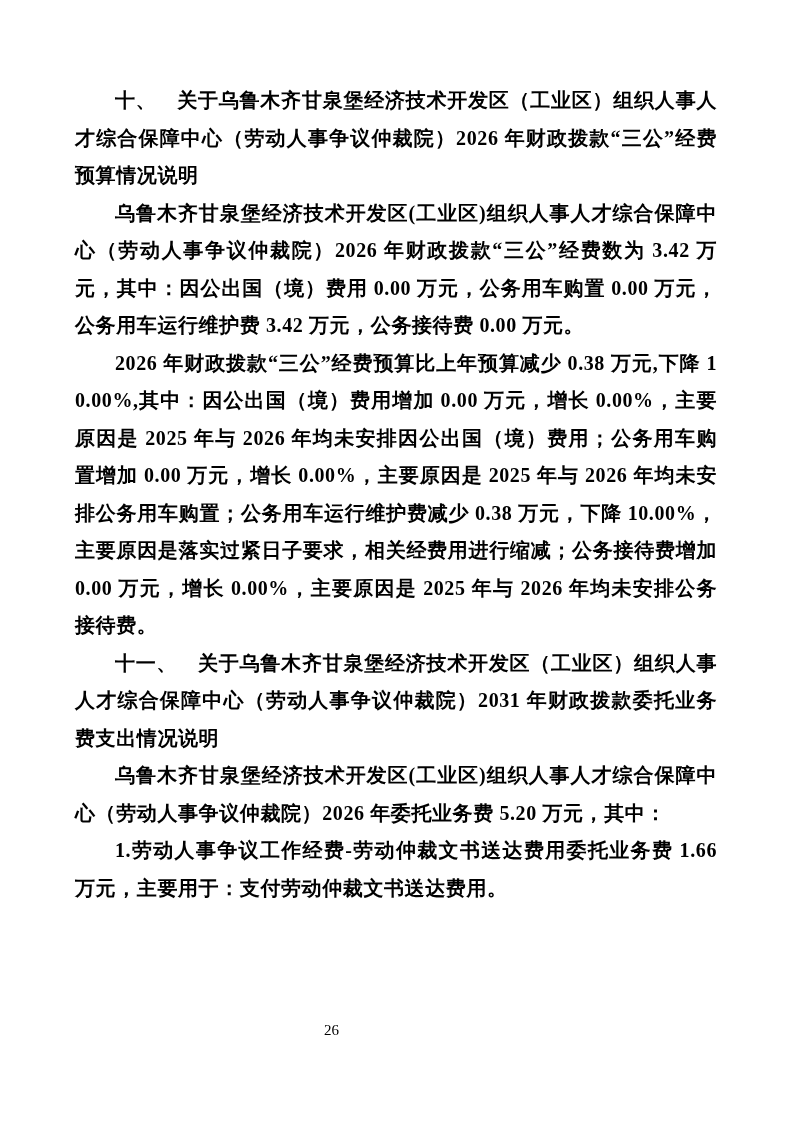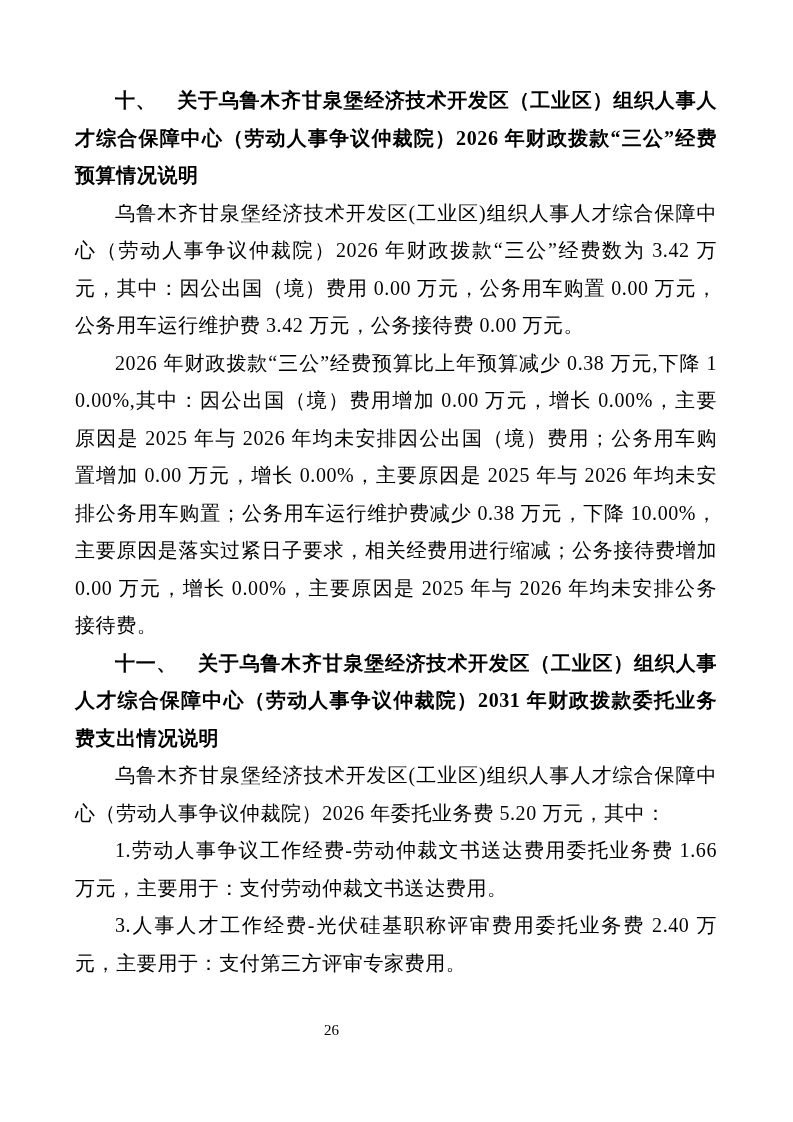--- a/index.html
+++ b/index.html
@@ -30,20 +30,21 @@
     width: 642px;
   }
   .para {
     margin: 0;
     font-size: 20px;
     line-height: 37.5px;
     letter-spacing: 0.6px;
     text-align: justify;
     text-indent: 2em;
     word-break: break-all;
+    font-weight: bold;
   }
   .heading {
     font-weight: 700;
   }
   .page-number {
     position: absolute;
     left: 0;
     top: 1020px;
     width: 663px;
     text-align: center;
@@ -64,18 +65,17 @@
 
     <p class="para">2026 年财政拨款“三公”经费预算比上年预算减少 0.38 万元,下降 10.00%,其中：因公出国（境）费用增加 0.00 万元，增长 0.00%，主要原因是 2025 年与 2026 年均未安排因公出国（境）费用；公务用车购置增加 0.00 万元，增长 0.00%，主要原因是 2025 年与 2026 年均未安排公务用车购置；公务用车运行维护费减少 0.38 万元，下降 10.00%，主要原因是落实过紧日子要求，相关经费用进行缩减；公务接待费增加 0.00 万元，增长 0.00%，主要原因是 2025 年与 2026 年均未安排公务接待费。</p>
 
     <p class="para heading">十一、　关于乌鲁木齐甘泉堡经济技术开发区（工业区）组织人事人才综合保障中心（劳动人事争议仲裁院）2031 年财政拨款委托业务费支出情况说明</p>
 
     <p class="para">乌鲁木齐甘泉堡经济技术开发区(工业区)组织人事人才综合保障中心（劳动人事争议仲裁院）2026 年委托业务费 5.20 万元，其中：</p>
 
     <p class="para">1.劳动人事争议工作经费-劳动仲裁文书送达费用委托业务费 1.66 万元，主要用于：支付劳动仲裁文书送达费用。</p>
 
 
-    <p class="para">3.人事人才工作经费-光伏硅基职称评审费用委托业务费 2.40 万元，主要用于：支付第三方评审专家费用。</p>
 
   </div>
 
   <div class="page-number">26</div>
 </div>
 
 </body></html>

